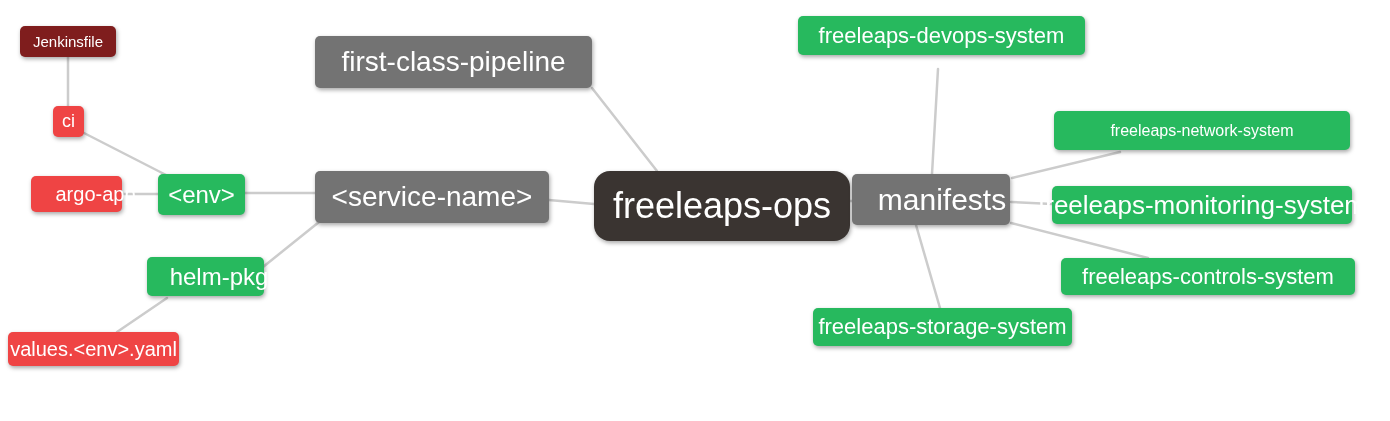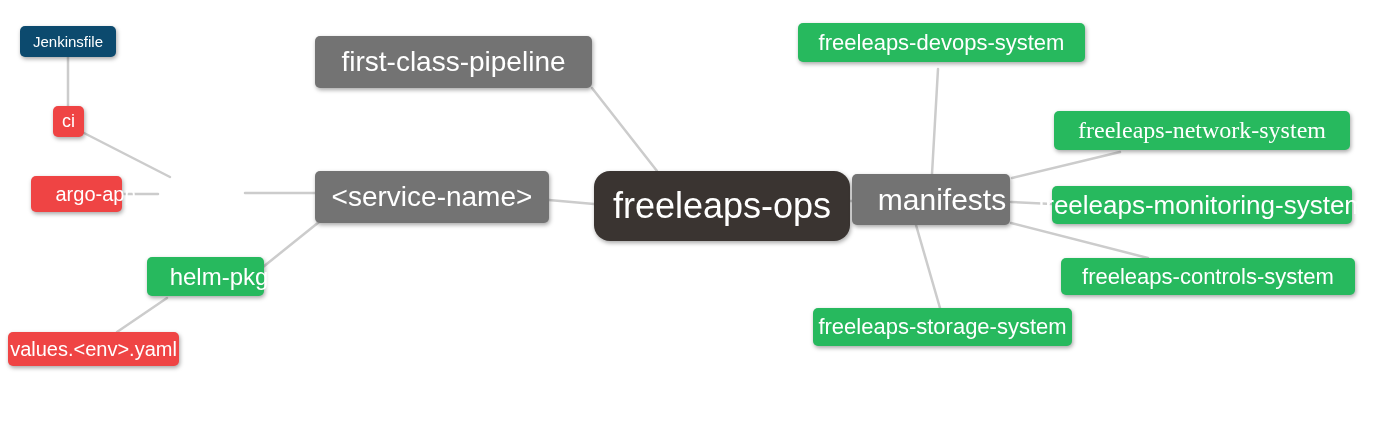--- a/index.html
+++ b/index.html
@@ -12,21 +12,21 @@
   .node{
     position:absolute;display:flex;align-items:center;justify-content:center;
     color:#ffffff;border-radius:5px;box-sizing:border-box;white-space:nowrap;
     box-shadow:1px 2px 4px rgba(0,0,0,0.35);cursor:pointer;font-weight:400;
     padding:0 6px;
   }
   .level-root{background:#3a3431;border-radius:16px;}
   .level-1{background:#737373;}
   .level-2{background:#27b95e;}
   .level-3{background:#ef4444;}
-  .level-4{background:#0c4a6e;}
+  .level-4{background:#7f1d1d;}
 </style>
 </head>
 <body>
 
 <div id="canvas">
 
   <svg id="edge-svg" viewBox="0 0 1390 421">
     <line x1="68" y1="57" x2="68" y2="106"></line>
     <line x1="84" y1="133" x2="170" y2="177"></line>
     <line x1="122" y1="194" x2="158" y2="194"></line>
@@ -42,36 +42,37 @@
     <line x1="1011" y1="223" x2="1148" y2="258"></line>
     <line x1="916" y1="225" x2="940" y2="308"></line>
   </svg>
 
   <div class="node level-4" style="left:20px;top:26px;width:96px;height:31px;font-size:15px;">Jenkinsfile</div>
 
   <div class="node level-3" style="left:53px;top:106px;width:31px;height:31px;font-size:18px;">ci</div>
 
   <div class="node level-3" style="left:31px;top:176px;width:91px;height:36px;font-size:20px;padding-left:44px;">argo-app</div>
 
+  <div class="node level-2" style="left:158px;top:174px;width:87px;height:41px;font-size:24px;">&lt;env&gt;</div>
 
   <div class="node level-2" style="left:147px;top:257px;width:117px;height:39px;font-size:24px;padding-left:33px;">helm-pkg</div>
 
   <div class="node level-3" style="left:8px;top:332px;width:171px;height:34px;font-size:20px;">values.&lt;env&gt;.yaml</div>
 
   <div class="node level-1" style="left:315px;top:36px;width:277px;height:52px;font-size:28px;">first-class-pipeline</div>
 
   <div class="node level-1" style="left:315px;top:171px;width:234px;height:52px;font-size:28px;">&lt;service-name&gt;</div>
 
   <div class="node level-root" style="left:594px;top:171px;width:256px;height:70px;font-size:36px;">freeleaps-ops</div>
 
   <div class="node level-1" style="left:852px;top:174px;width:158px;height:51px;font-size:30px;padding-left:28px;">manifests</div>
 
-  <div class="node level-2" style="left:798px;top:23px;width:287px;height:39px;font-size:22px;">freeleaps-devops-system</div>
+  <div class="node level-2" style="left:798px;top:16px;width:287px;height:39px;font-size:22px;">freeleaps-devops-system</div>
 
-  <div class="node level-2" style="left:1054px;top:111px;width:296px;height:39px;font-size:24px;font-family:Liberation Serif, serif;">freeleaps-network-system</div>
+  <div class="node level-2" style="left:1054px;top:111px;width:296px;height:39px;font-size:16px;">freeleaps-network-system</div>
 
   <div class="node level-2" style="left:1052px;top:186px;width:300px;height:38px;font-size:26px;">freeleaps-monitoring-system</div>
 
   <div class="node level-2" style="left:1061px;top:258px;width:294px;height:37px;font-size:22px;text-align:center;">freeleaps-controls-system</div>
 
   <div class="node level-2" style="left:813px;top:308px;width:259px;height:38px;font-size:22px;">freeleaps-storage-system</div>
 
 </div>
 
 </body></html>

